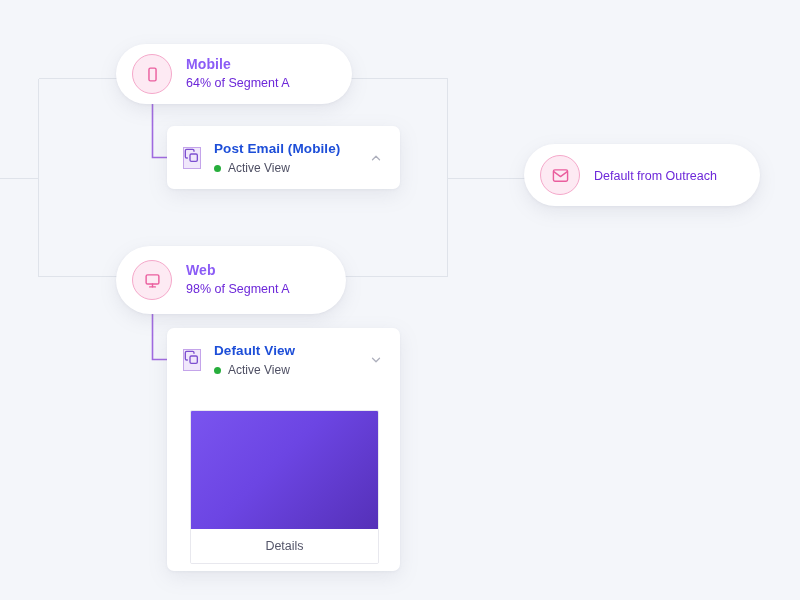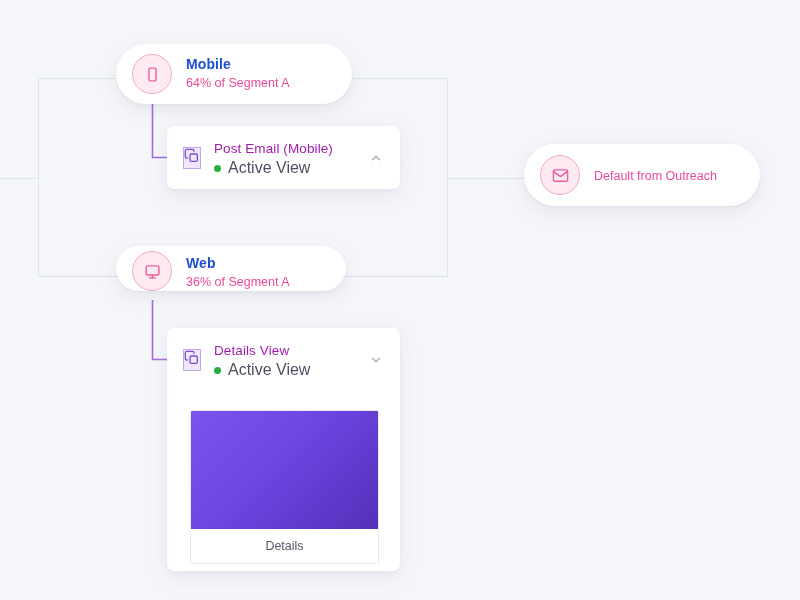--- a/index.html
+++ b/index.html
@@ -58,27 +58,27 @@
     border: 1.5px solid #f5a8ca;
   }
   .badge.purple {
     background: #f0e7fb;
     border: 1.5px solid #c4a4ea;
   }
   .pill-text { display: flex; flex-direction: column; justify-content: center; }
   .pill-title {
     font-size: 14px;
     font-weight: bold;
-    color: #1d4ed8;
+    color: #8b5cf6;
     line-height: 17px;
     letter-spacing: .1px;
   }
   .pill-sub {
     font-size: 12.5px;
-    color: #ec4899;
+    color: #6d28d9;
     line-height: 17px;
     margin-top: 2px;
   }
 
   
   .card {
     position: absolute;
     background: #ffffff;
     border-radius: 7px;
     box-shadow: 0 6px 20px rgba(120, 124, 150, 0.13),
@@ -87,29 +87,29 @@
   }
   .card-head {
     display: flex;
     align-items: center;
     padding: 14px 14px 14px 16px;
     position: relative;
   }
   .card-head .badge { margin-right: 13px; }
   .card-title {
     font-size: 13.5px;
-    font-weight: normal;
-    color: #a21caf;
+    font-weight: bold;
+    color: #1d4ed8;
     line-height: 17px;
     letter-spacing: .1px;
   }
   .card-status {
     display: flex;
     align-items: center;
-    font-size: 16px;
+    font-size: 12px;
     color: #4e4f63;
     line-height: 16px;
     margin-top: 3px;
   }
   .dot {
     width: 7px; height: 7px;
     border-radius: 50%;
     background: #27ae3c;
     margin-right: 7px;
     flex: 0 0 auto;
@@ -208,44 +208,44 @@
       <svg width="17" height="17" viewBox="0 0 24 24" fill="none" stroke="#ea5e9e" stroke-width="2" stroke-linecap="round" stroke-linejoin="round">
         <rect x="2" y="4" width="20" height="16" rx="2"></rect>
         <path d="M2.5 6.5 12 13.5 21.5 6.5"></path>
       </svg>
     </div>
     <div class="pill-text">
       <span class="pill-sub">Default from Outreach</span>
     </div>
   </div>
 
-  <div class="pill" style="left:116px; top:246px; width:230px; height:45px;align-items:flex-end;">
+  <div class="pill" style="left:116px; top:246px; width:230px; height:68px;">
     <div class="badge pink">
       <svg width="17" height="17" viewBox="0 0 24 24" fill="none" stroke="#ea5e9e" stroke-width="2" stroke-linecap="round" stroke-linejoin="round">
         <rect x="3" y="4" width="18" height="13" rx="2"></rect>
         <line x1="12" y1="17" x2="12" y2="21"></line>
         <line x1="8" y1="21" x2="16" y2="21"></line>
       </svg>
     </div>
     <div class="pill-text">
       <span class="pill-title">Web</span>
-      <span class="pill-sub">36% of Segment A</span>
+      <span class="pill-sub">98% of Segment A</span>
     </div>
   </div>
 
   <div class="card" style="left:167px; top:328px; width:233px; height:243px;">
     <div class="card-head">
       <div class="badge purple">
         <svg width="16" height="16" viewBox="0 0 24 24" fill="none" stroke="#7c4fd0" stroke-width="2" stroke-linecap="round" stroke-linejoin="round">
           <rect x="9" y="9" width="11" height="11" rx="2"></rect>
           <path d="M5 15H4a2 2 0 0 1-2-2V4a2 2 0 0 1 2-2h9a2 2 0 0 1 2 2v1"></path>
         </svg>
       </div>
       <div class="pill-text">
-        <span class="card-title">Details View</span>
+        <span class="card-title">Default View</span>
         <span class="card-status">
           <span class="dot"></span>
           <span>Active View</span>
         </span>
       </div>
       <span class="chev">
         <svg width="14" height="14" viewBox="0 0 24 24" fill="none" stroke="#aeb0bd" stroke-width="2.2" stroke-linecap="round" stroke-linejoin="round">
           <polyline points="6 9 12 15 18 9"></polyline>
         </svg>
       </span>

